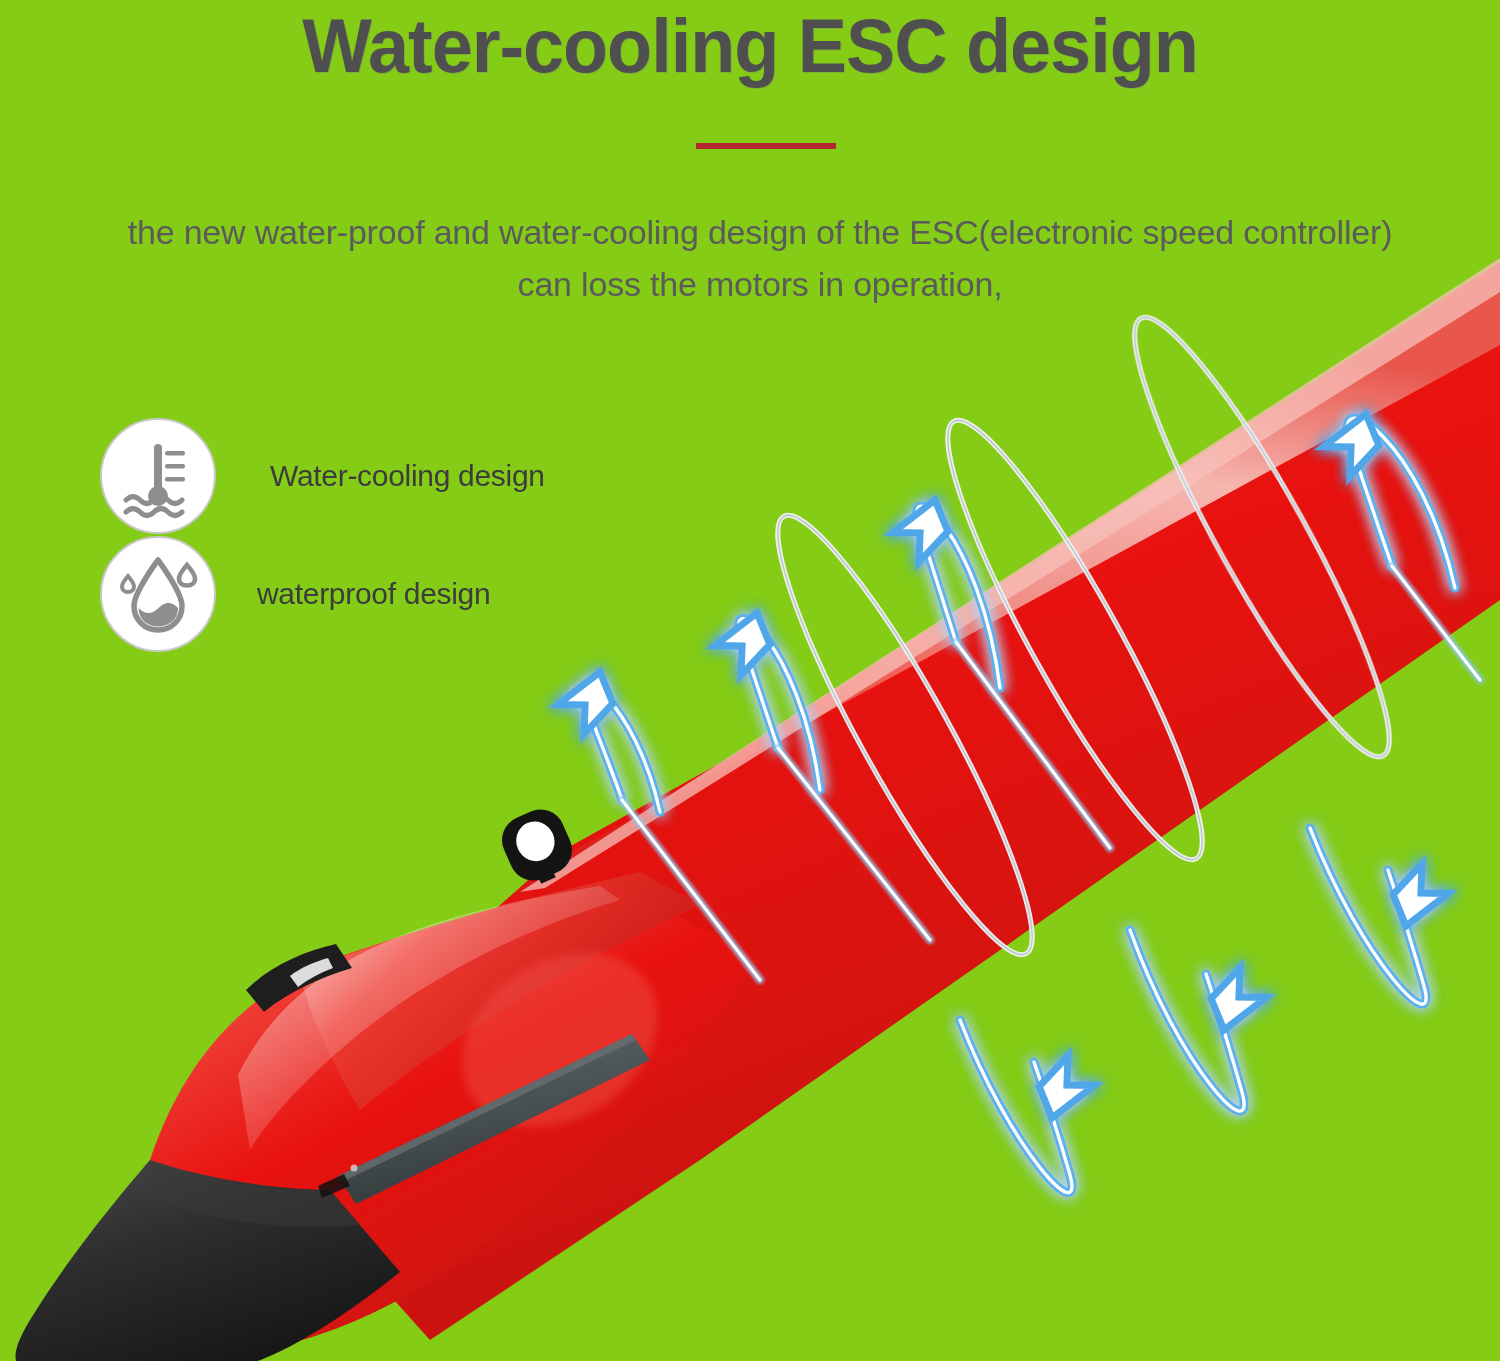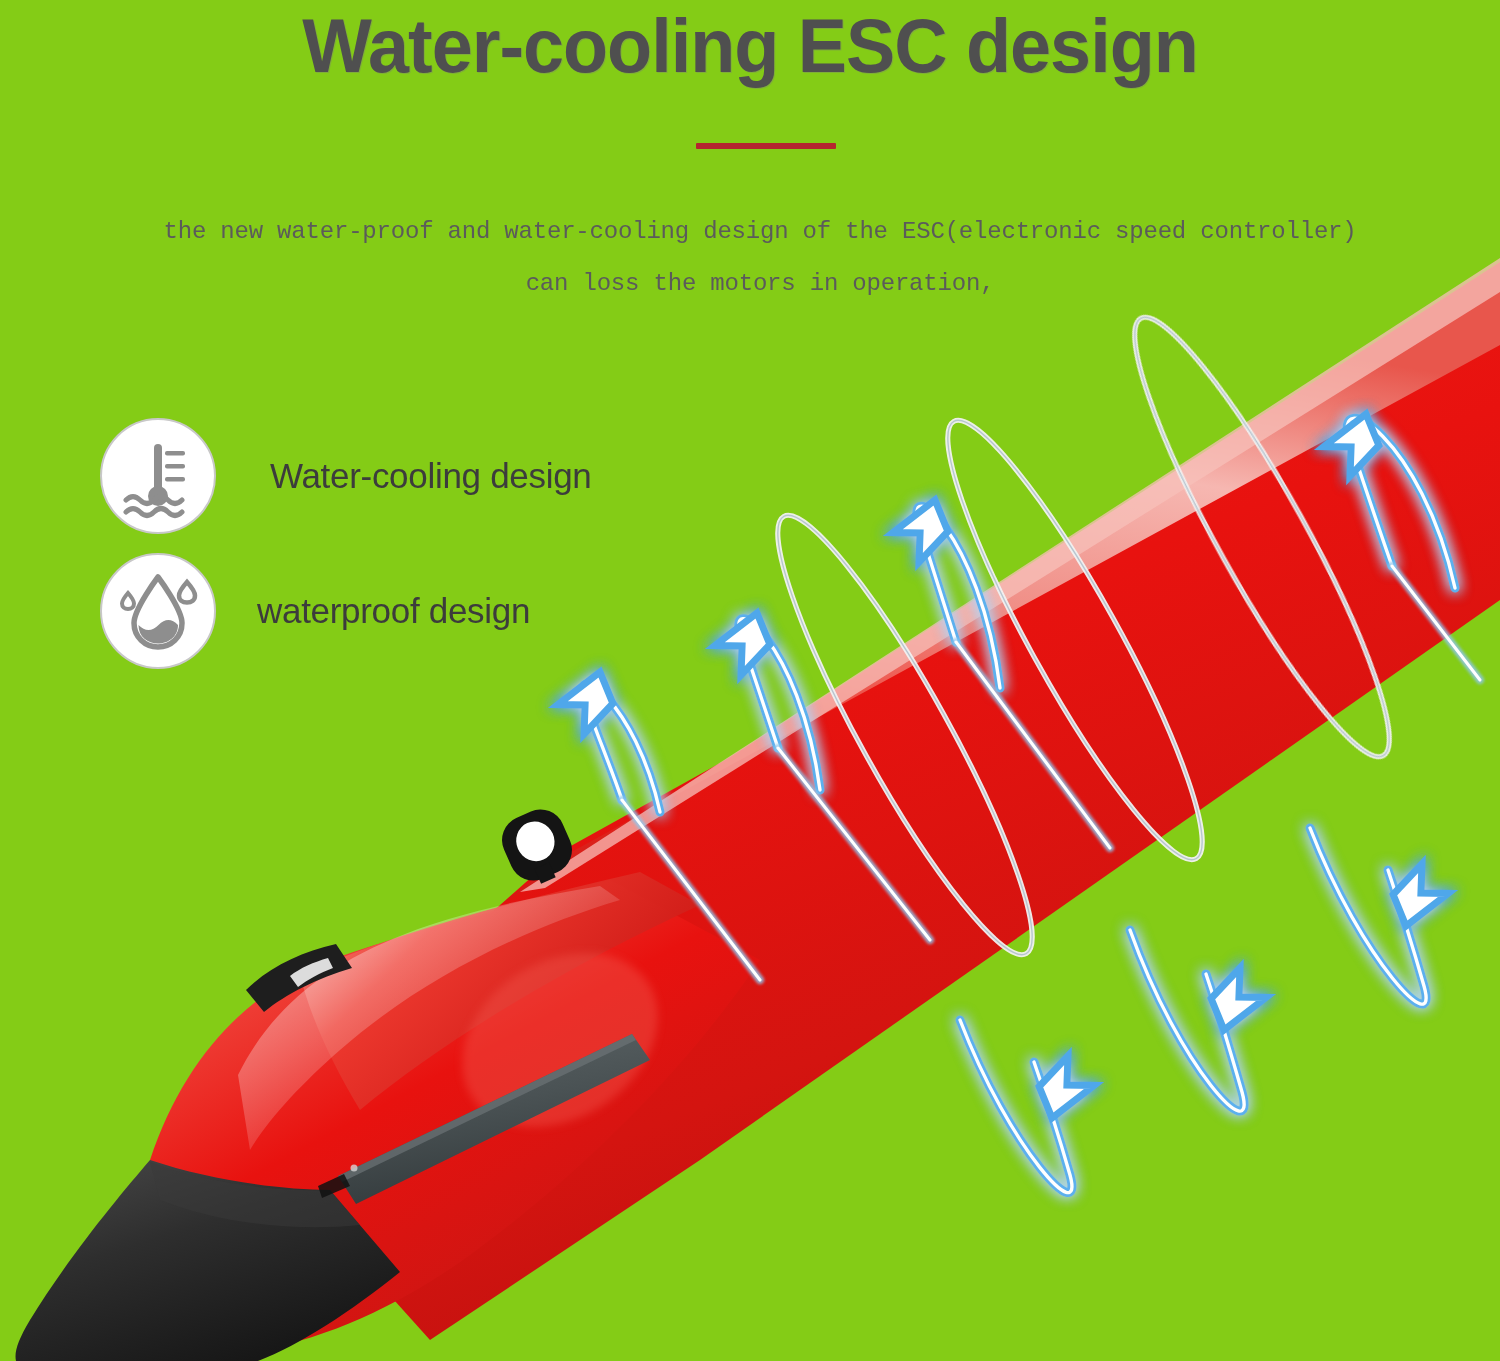--- a/index.html
+++ b/index.html
@@ -40,48 +40,47 @@
     background:#b4262f;
     border-radius:1px;
   }
 
   
   .blurb{
     position:absolute;
     left:60px;top:206px;
     width:1400px;
     text-align:center;
-    font-size:24px;
+    font-size:34px;
     line-height:52px;
     color:#5b5b5b;
     letter-spacing:-.2px;
-    font-family:Liberation Mono, monospace;
   }
   .blurb .ln{display:block;white-space:nowrap;}
 
   
   .feature{
     position:absolute;
     display:flex;
     align-items:center;
     gap:54px;
   }
   #feat0{left:100px;top:418px;}
-  #feat1{left:100px;top:553px;gap:41px;}
+  #feat1{left:100px;top:536px;gap:41px;}
   .fcircle{
     width:112px;height:112px;
     border:2px solid #c8c8c8;
     border-radius:50%;
     position:relative;
     flex:0 0 auto;
     background:#fff;
   }
   .fcircle svg{position:absolute;left:0;top:0;}
   .flabel{
-    font-size:35px;
+    font-size:30px;
     color:#3c3c3c;
     white-space:nowrap;
     letter-spacing:-.3px;
   }
 
   
   #art{
     position:absolute;
     left:0;top:0;
     width:1500px;height:1361px;

